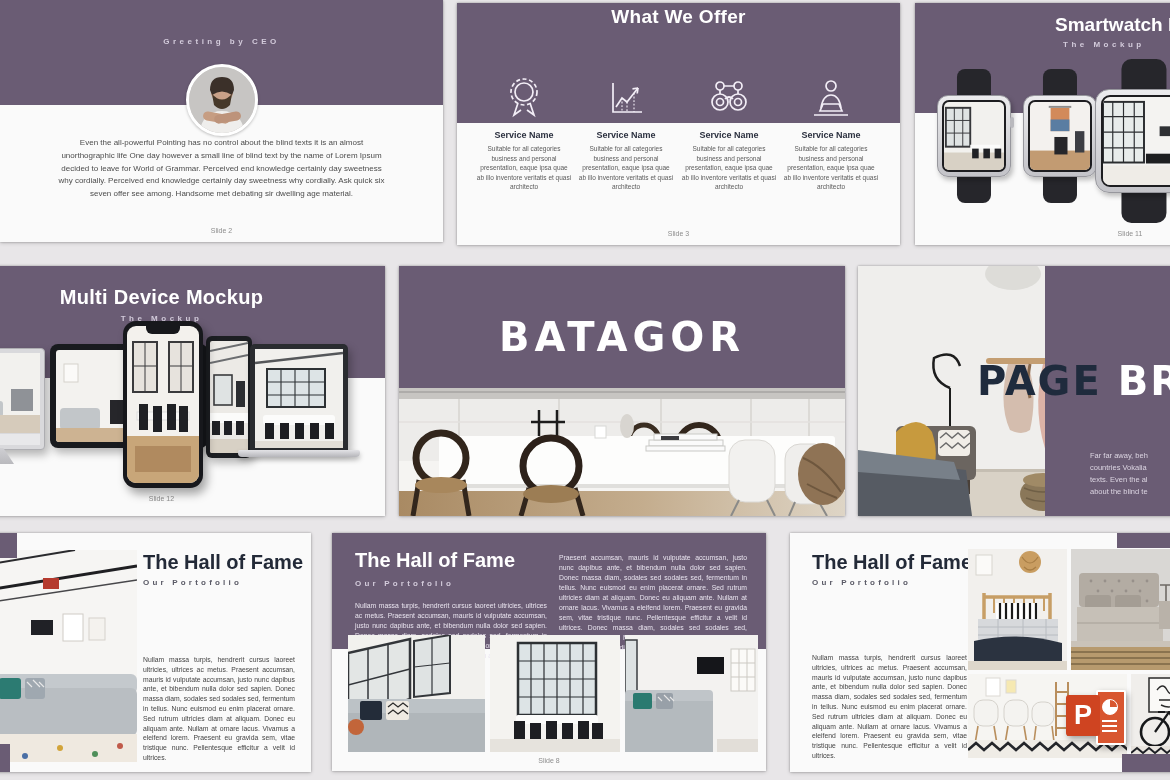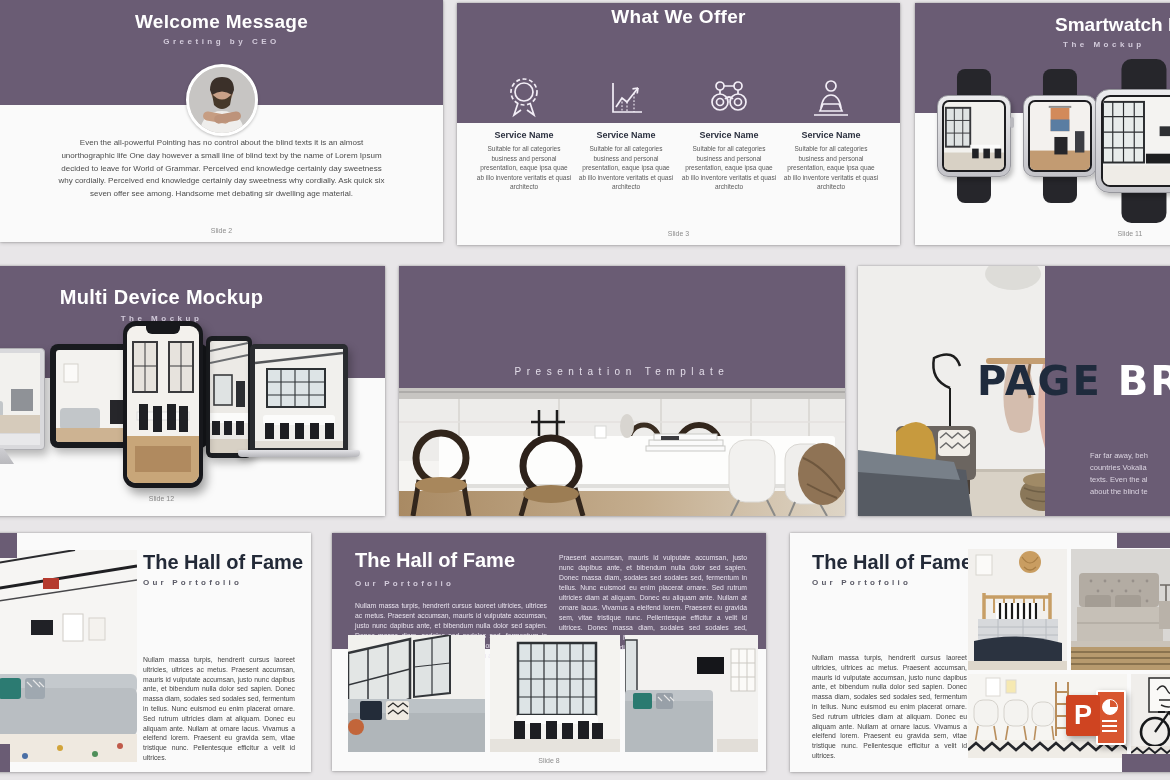--- a/index.html
+++ b/index.html
@@ -29,21 +29,20 @@
   .ppt .pie{position:absolute;left:4px;top:7px;width:14px;height:14px;border-radius:50%;background:conic-gradient(#d85630 0 90deg,#fff 90deg 360deg);border:1.5px solid #fff;}
   .ppt .ln{position:absolute;left:4px;width:15px;height:2px;background:#fff;}
 </style>
 </head>
 <body>
 
 <div id="stage">
 
   <div class="card" style="left:0;top:3;width:443px;height:242px;">
     <div class="hdr purple" style="height:105px;"></div>
-    <div class="t-title" style="top:11px;">Welcome Message</div>
     <div class="t-sub" style="top:37px;">Greeting by CEO</div>
     <div style="position:absolute;left:186px;top:64px;width:66px;height:66px;border:3px solid #fff;border-radius:50%;overflow:hidden;box-shadow:0 1px 3px rgba(0,0,0,.25);background:#c9c7c5;">
       <svg class="svgfit" viewBox="0 0 66 66" preserveAspectRatio="xMidYMid slice">
         <circle cx="33" cy="33" r="33" fill="#c7c5c3"></circle>
         <path d="M10 66 q4 -22 23 -22 q19 0 23 22 z" fill="#efeeec"></path>
         <rect x="14" y="46" width="27" height="9" rx="4.5" fill="#c69d82" transform="rotate(10 27 50)"></rect>
         <rect x="25" y="46" width="27" height="9" rx="4.5" fill="#bd937a" transform="rotate(-10 39 50)"></rect>
         <circle cx="33" cy="25" r="11" fill="#c9a188"></circle>
         <path d="M21 23 q0 -13 12 -13 q12 0 12 13 l-2 5 q-10 -7 -20 0 z" fill="#3b3029"></path>
         <path d="M23 27 q10 11 20 0 l-2 11 q-8 8 -16 0 z" fill="#463829"></path>
@@ -288,21 +287,21 @@
       <path d="M20 92 L14 128 M64 92 L70 128 M130 100 L122 128 M176 100 L184 128" stroke="#32261c" stroke-width="5" fill="none"></path>
       <ellipse cx="42" cy="97" rx="26" ry="8" fill="#a8875c"></ellipse>
       <ellipse cx="152" cy="106" rx="28" ry="9" fill="#9c7d54"></ellipse>
       <rect x="330" y="52" width="46" height="62" rx="16" fill="#f2f1ef" stroke="#dbd9d5"></rect>
       <rect x="386" y="56" width="44" height="60" rx="15" fill="#efeeec" stroke="#d8d6d2"></rect>
       <path d="M340 112 l-8 16 M368 112 l8 16 M396 114 l-6 14 M420 114 l8 14" stroke="#8a8a88" stroke-width="2"></path>
       <ellipse cx="424" cy="86" rx="25" ry="31" fill="#8f7355"></ellipse>
       <path d="M404 70 q20 8 38 34 M408 96 q14 8 30 14" stroke="#6e573e" stroke-width="2" fill="none"></path>
     </svg>
     <div class="hdr purple" style="height:122px;"></div>
-    <div style="position:absolute;left:0;top:100px;width:100%;text-align:center;color:#e3dde9;font-size:10px;letter-spacing:5.5px;">Presentation Template</div>
+    <div style="position:absolute;left:0;top:48px;width:100%;text-align:center;color:#fff;font-weight:800;font-size:40px;letter-spacing:5px;font-family:'DejaVu Sans','Liberation Sans',sans-serif;">BATAGOR</div>
   </div>
 
   <div class="card" style="left:858px;top:266px;width:420px;height:250px;">
     <svg class="svgfit" viewBox="0 0 420 250" preserveAspectRatio="none">
       <rect width="420" height="250" fill="#efeeec"></rect>
       <rect y="205" width="420" height="45" fill="#d9d2c6"></rect>
       <rect y="203" width="420" height="3" fill="#c5beb2"></rect>
       <ellipse cx="155" cy="8" rx="28" ry="16" fill="#dddcd8"></ellipse>
       <rect x="228" y="30" width="62" height="92" fill="#b7b3ae" stroke="#8f8880" stroke-width="3"></rect>
       <rect x="238" y="44" width="28" height="64" fill="#7e7a74"></rect>

